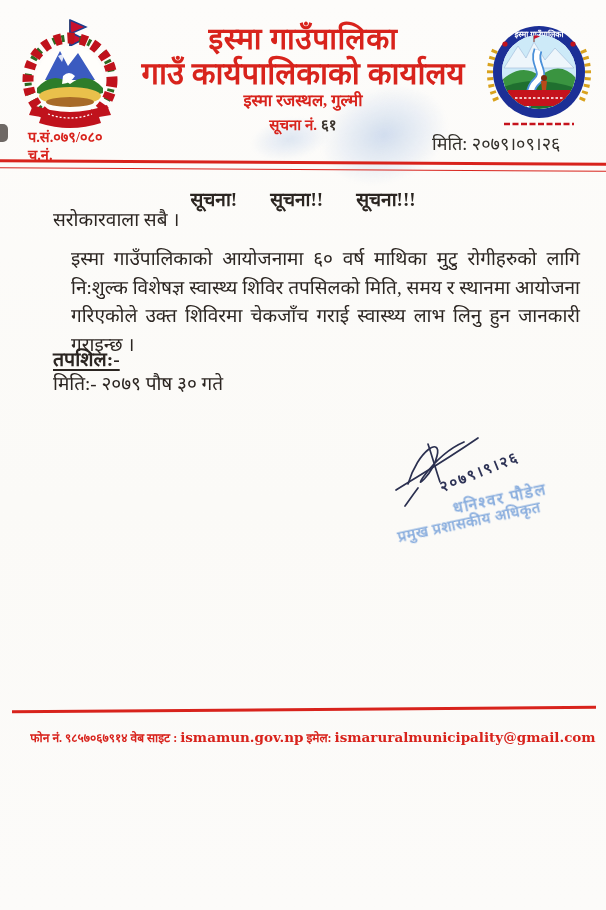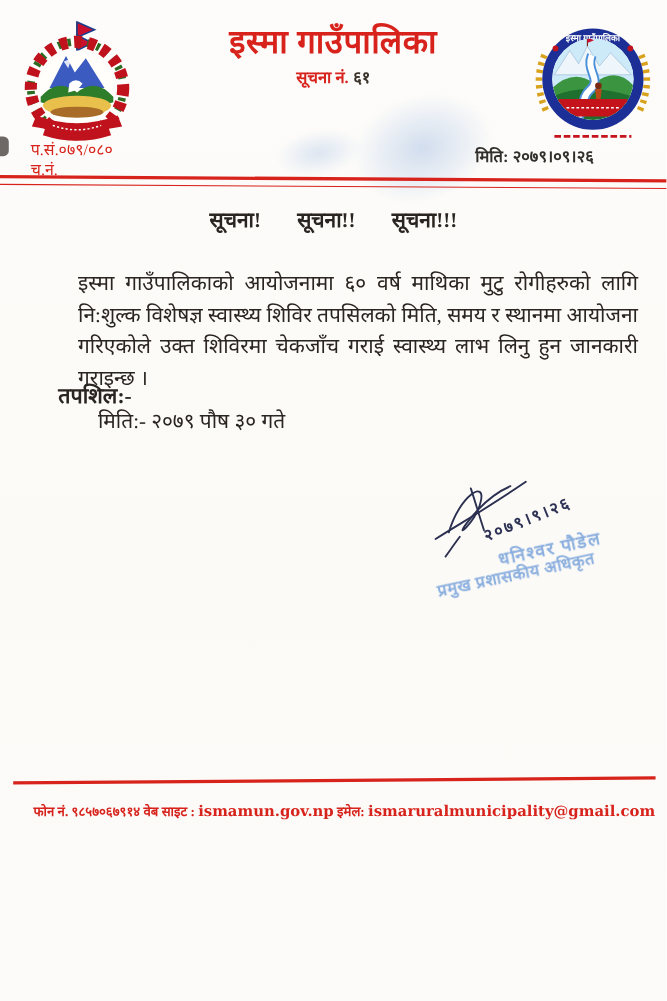--- a/index.html
+++ b/index.html
@@ -14,45 +14,45 @@
   .logo-left  { position:absolute; left:14px;  top:16px; width:112px; height:114px; }
   .logo-right { position:absolute; left:482px; top:20px; width:114px; height:112px; }
   .header-center { position:absolute; left:103px; top:22px; width:400px; text-align:center;
                    color:var(--accent); font-weight:bold; }
   .title-main   { font-size:30px; line-height:1.12; letter-spacing:.5px; }
   .title-office { font-size:31px; line-height:1.15; }
   .addr         { font-size:16.5px; line-height:1.2; }
   .notice-line  { font-size:15px; margin-top:3px; }
   .notice-num   { color:#3a332c; padding-left:4px; }
   .meta-left  { position:absolute; left:28px; top:128px; color:var(--accent);
-                font-weight:normal; font-size:14.5px; line-height:1.25; }
+                font-weight:bold; font-size:14.5px; line-height:1.25; }
   .meta-right { position:absolute; left:432px; top:131px; color:#33302b;
-                font-weight:700; font-size:15px; }
+                font-weight:400; font-size:18px; }
   .rule-double { position:absolute; left:-2px; top:161px; width:610px; height:9px;
                  border-top:3.5px solid var(--accent); border-bottom:1.5px solid var(--accent);
                  transform:rotate(.35deg); }
   
   .wm  { position:absolute; left:318px; top:86px; width:132px; height:98px; pointer-events:none;
          background:radial-gradient(ellipse at 50% 50%, rgba(108,150,212,.30), rgba(108,150,212,0) 70%);
          filter:blur(1.5px); transform:rotate(-18deg); }
   .wm2 { position:absolute; left:250px; top:118px; width:80px; height:42px; pointer-events:none;
          background:radial-gradient(ellipse at 50% 50%, rgba(108,150,212,.22), rgba(108,150,212,0) 70%);
          filter:blur(1.5px); transform:rotate(-10deg); }
   .smudge { position:absolute; left:0; top:124px; width:8px; height:18px;
             background:#4a4440; border-radius:0 5px 5px 0; opacity:.8; }
   
   .notice-words { position:absolute; top:186px; left:0; width:100%; display:flex;
                   justify-content:center; gap:33px; font-size:19px; font-weight:600; }
   .salutation   { position:absolute; top:206px; left:53px; font-size:19px; }
   .body-par     { position:absolute; top:245px; left:71px; width:509px;
                   font-size:19px; line-height:28.5px; text-align:justify; }
   .details-heading { position:absolute; top:345px; left:53px; font-size:19.5px; font-weight:700;
-                     text-decoration-thickness:1.5px; text-underline-offset:3px; }
+                     text-decoration:underline; text-decoration-thickness:1.5px; text-underline-offset:3px; }
   .detail-line  { font-size:19px; line-height:25.5px; }
-  .details-list { position:absolute; top:371px; left:53px;margin-left:36px; }
+  .details-list { position:absolute; top:371px; left:53px; }
   
   .sig-svg   { position:absolute; left:388px; top:430px; }
   .sig-date  { position:absolute; left:437px; top:461px; font-size:15px; font-weight:600;
                color:var(--sig-ink); transform:rotate(-22deg); letter-spacing:2px;
                font-family:"DejaVu Serif",serif; }
   .stamp-line1 { position:absolute; left:452px; top:487px; font-size:16px; font-weight:700;
                  color:var(--stamp); transform:rotate(-12deg); filter:blur(.6px); letter-spacing:1.5px; }
   .stamp-line2 { position:absolute; left:396px; top:511px; font-size:15px; font-weight:700;
                  color:var(--stamp); transform:rotate(-12deg); filter:blur(.7px); letter-spacing:.5px; }
   
@@ -116,39 +116,42 @@
     </g>
     <path d="M22 104 H92" stroke="#c5131c" stroke-width="2.4" stroke-dasharray="6 2.5"></path>
   </svg>
 
   <div class="wm"></div>
   <div class="wm2"></div>
   <div class="smudge"></div>
 
   <div class="header-center">
     <div class="title-main">इस्मा गाउँपालिका</div>
+    <div class="title-office">गाउँ कार्यपालिकाको कार्यालय</div>
+    <div class="addr">इस्मा रजस्थल, गुल्मी</div>
     <div class="notice-line">
       <span>सूचना नं.</span><span class="notice-num">६१</span>
     </div>
   </div>
 
   <div class="meta-left">
     <div>प.सं.०७९/०८०</div>
     <div>च.नं.</div>
   </div>
   <div class="meta-right">मिति: २०७९।०९।२६</div>
 
   <div class="rule-double"></div>
 
   <div class="notice-words">
     <span>सूचना!</span>
     <span>सूचना!!</span>
     <span>सूचना!!!</span>
   </div>
 
+  <div class="salutation">सरोकारवाला सबै ।</div>
 
   <div class="body-par">इस्मा गाउँपालिकाको आयोजनामा ६० वर्ष माथिका मुटु रोगीहरुको लागि नि:शुल्क विशेषज्ञ स्वास्थ्य शिविर तपसिलको मिति, समय र स्थानमा आयोजना गरिएकोले उक्त शिविरमा चेकजाँच गराई स्वास्थ्य लाभ लिनु हुन जानकारी गराइन्छ ।</div>
 
   <div class="details-heading">तपशिल:-</div>
   <div class="details-list">
     <div class="detail-line">मिति:- २०७९ पौष ३० गते</div>
   </div>
 
   <svg class="sig-svg" width="150" height="78" viewBox="0 0 150 78">
     <g fill="none" stroke="#2b3050" stroke-width="1.7" stroke-linecap="round">

